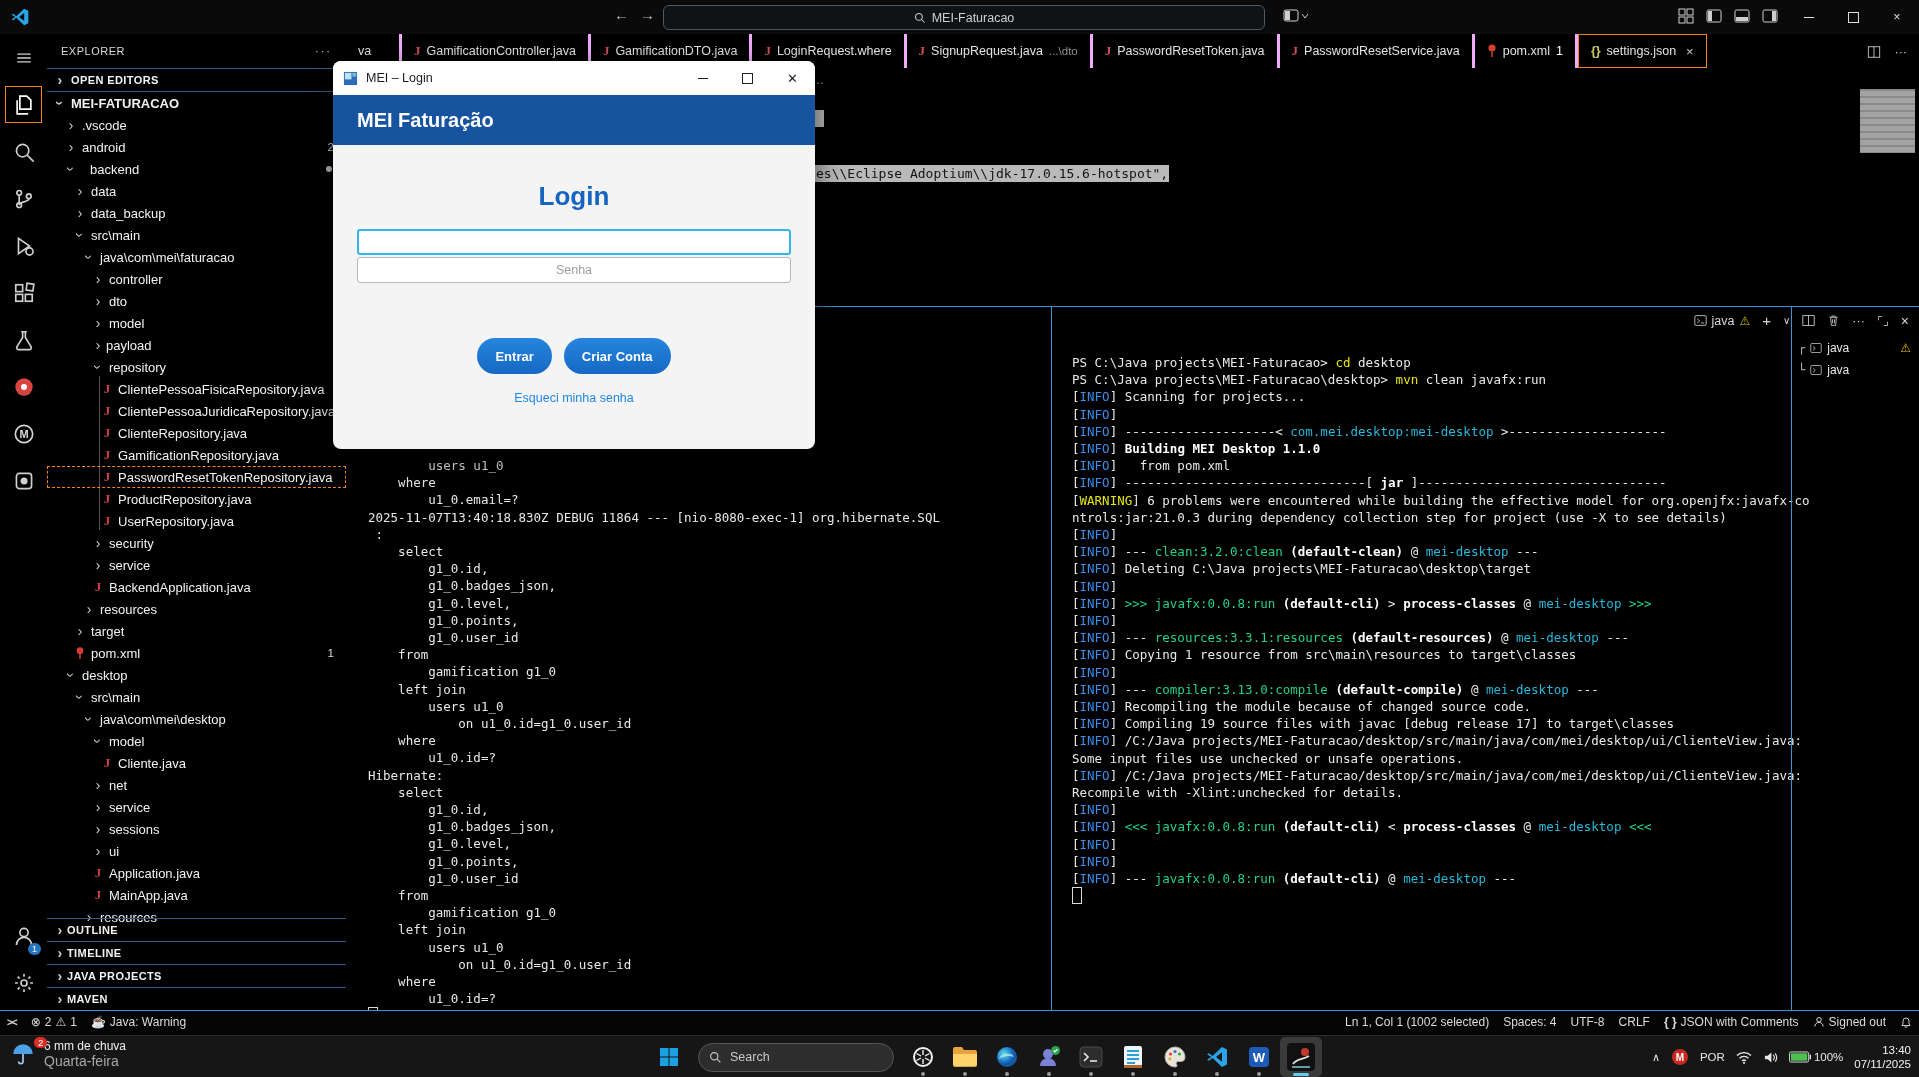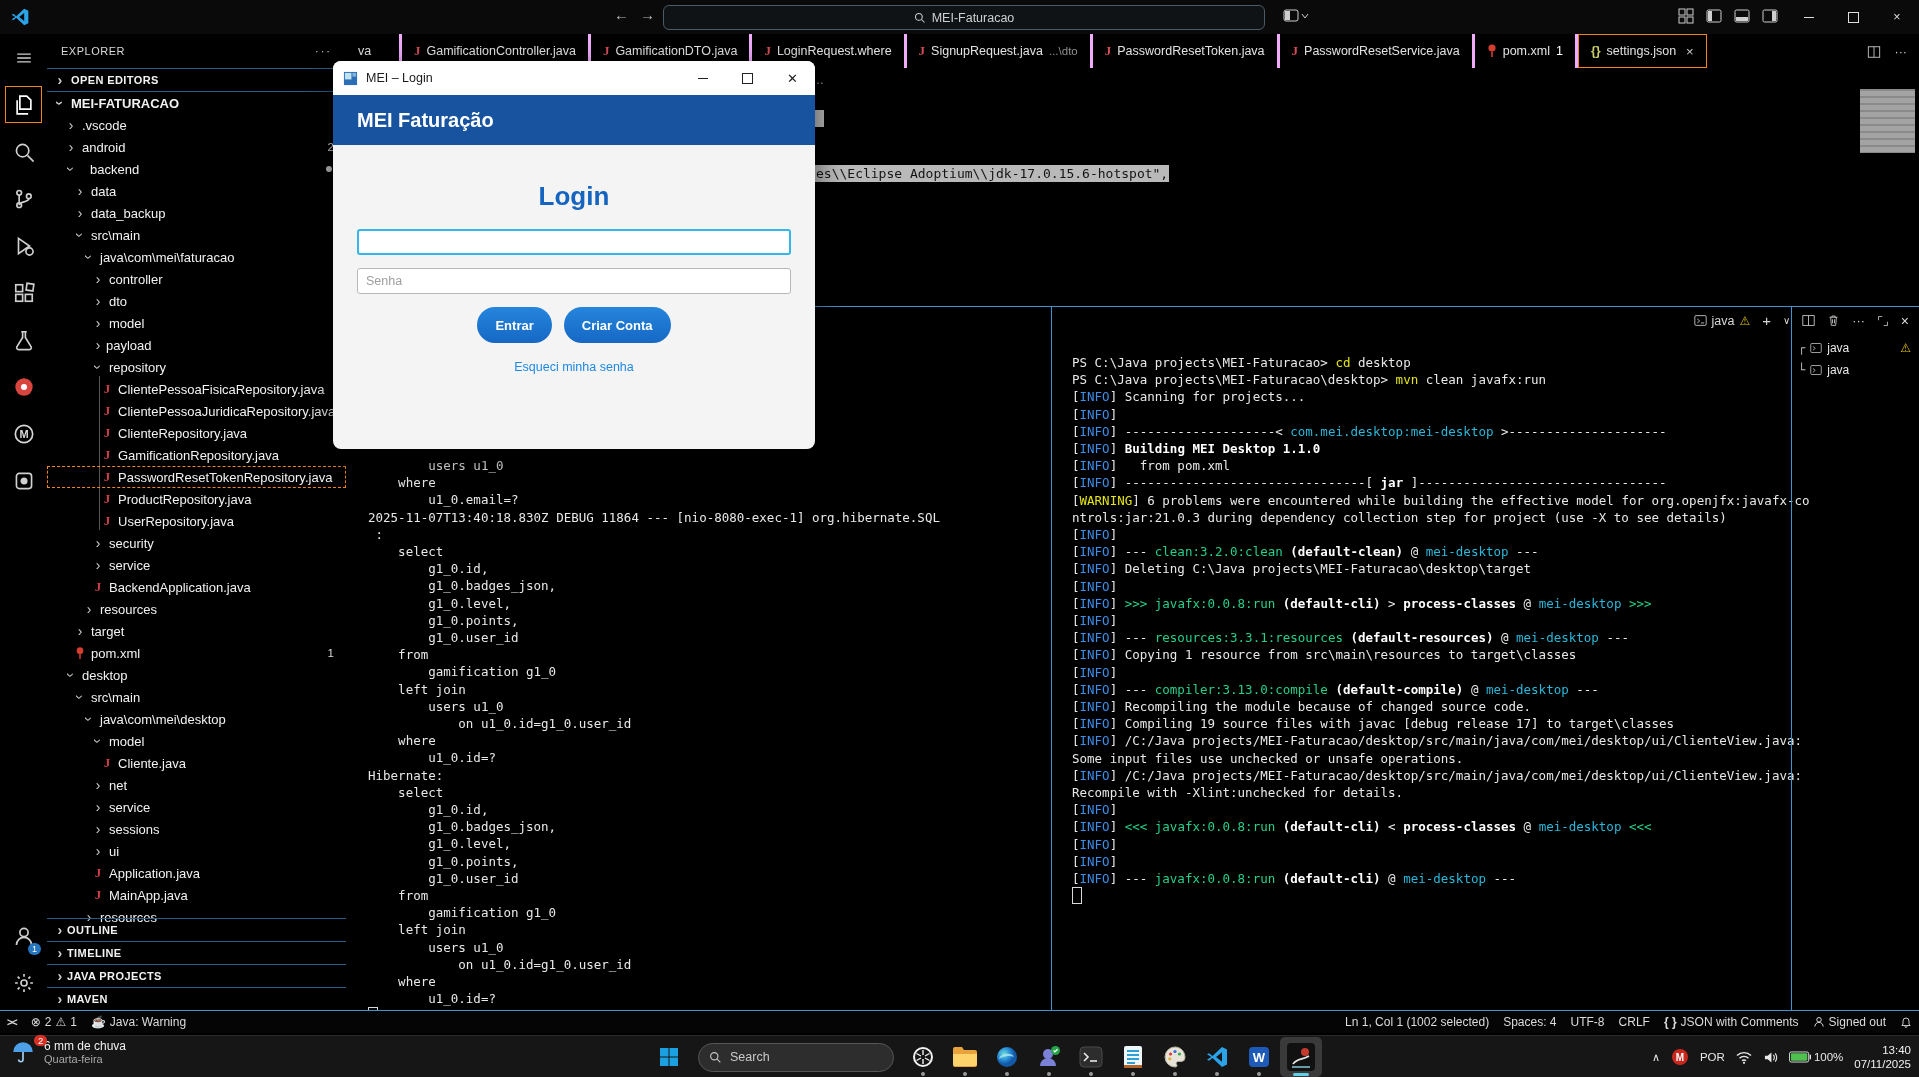--- a/index.html
+++ b/index.html
@@ -76,21 +76,21 @@
   .cursorbox{position:absolute;width:8px;height:15px;border:1px solid #d9d9d9;}
   
   #statusbar{position:absolute;left:0;right:0;top:1010px;height:22px;background:#050505;border-top:1px solid #3f94cf;
     display:flex;align-items:center;font-size:12px;color:#dcdcdc;}
   .sb-item{display:flex;align-items:center;gap:4px;padding:0 7px;white-space:nowrap;}
   .sb-right{margin-left:auto;display:flex;align-items:center;}
   .remote{font-weight:bold;font-size:10px;letter-spacing:-1px;}
   
   #taskbar{position:absolute;left:0;right:0;top:1035px;height:42px;background:#161616;border-top:1px solid #2a2a2a;}
   #weather{position:absolute;left:10px;top:3px;display:flex;align-items:center;gap:8px;}
-  #weather .t1{font-size:12px;color:#f0f0f0;} #weather .t2{font-size:11px;color:#a8a8a8;}
+  #weather .t1{font-size:12px;color:#f0f0f0;} #weather .t2{font-size:14px;color:#a8a8a8;}
   .wbadge{position:absolute;left:24px;top:-4px;background:#d93025;color:#fff;border-radius:8px;font-size:9.5px;padding:0 4px;}
   #tb-center{position:absolute;left:648px;top:0;height:42px;display:flex;align-items:center;gap:8px;}
   #tb-search{width:196px;height:29px;border-radius:15px;background:#2d2d2d;border:1px solid #565656;
     display:flex;align-items:center;gap:8px;padding-left:10px;color:#c9c9c9;box-sizing:border-box;}
   .tb-app{width:42px;height:40px;display:flex;align-items:center;justify-content:center;position:relative;}
   .tb-app .rundot{position:absolute;bottom:1px;left:50%;margin-left:-2px;width:4px;height:4px;border-radius:2px;background:#9a9a9a;}
   .tb-app.active{background:#3a3a3a;border-radius:5px;}
   .tb-app.active .runbar{position:absolute;bottom:1px;left:50%;margin-left:-8px;width:16px;height:3px;border-radius:2px;background:#5fd0e8;}
   #tray{position:absolute;right:8px;top:0;height:42px;display:flex;align-items:center;gap:11px;color:#e8e8e8;}
   #clock{text-align:right;font-size:11.5px;line-height:14px;color:#f0f0f0;}
@@ -103,25 +103,25 @@
   .dlg-btn{width:45px;display:flex;align-items:center;justify-content:center;color:#222;font-size:13px;}
   .mini{width:10px;height:1px;background:#222;}
   .maxi{width:9px;height:9px;border:1px solid #222;}
   #dlg-header{height:50px;background:#17539f;color:#fff;font-weight:bold;font-size:20px;
     display:flex;align-items:center;padding-left:24px;}
   #dlg-heading{margin-top:36px;text-align:center;font-size:26px;font-weight:bold;color:#1464c0;}
   .dlg-input{display:block;width:434px;height:26px;margin:0 auto;box-sizing:border-box;background:#fff;
     border:1px solid #b8b8b8;border-radius:3px;font-size:12.5px;padding:0 8px;color:#333;outline:none;
     font-family:"Liberation Sans",sans-serif;}
   #dlg-user{margin-top:17px;border:2px solid #35b6e8;}
-  #dlg-pass{margin-top:13px;}
+  #dlg-pass{margin-top:2px;text-align:center;}
   #dlg-pass::placeholder{color:#9e9e9e;}
   #dlg-buttons{margin-top:13px;display:flex;justify-content:center;gap:12px;}
   .dlg-blue{height:36px;border:none;border-radius:18px;background:linear-gradient(#2585dc,#1668c4);
-    color:#fff;font-weight:bold;font-size:13px;padding:0 18px;font-family:"Liberation Sans",sans-serif;}
+    color:#fff;font-weight:bold;font-size:13px;padding:0 18px;font-family:"Liberation Sans",sans-serif;margin-top:42px;}
   #dlg-link{margin-top:17px;text-align:center;color:#1e88e5;font-size:12.5px;}
 </style>
 </head>
 <body>
 
 <div id="screen">
 
   <div id="titlebar">
     <span id="vscode-logo">
       <svg width="20" height="20" viewBox="0 0 24 24">

